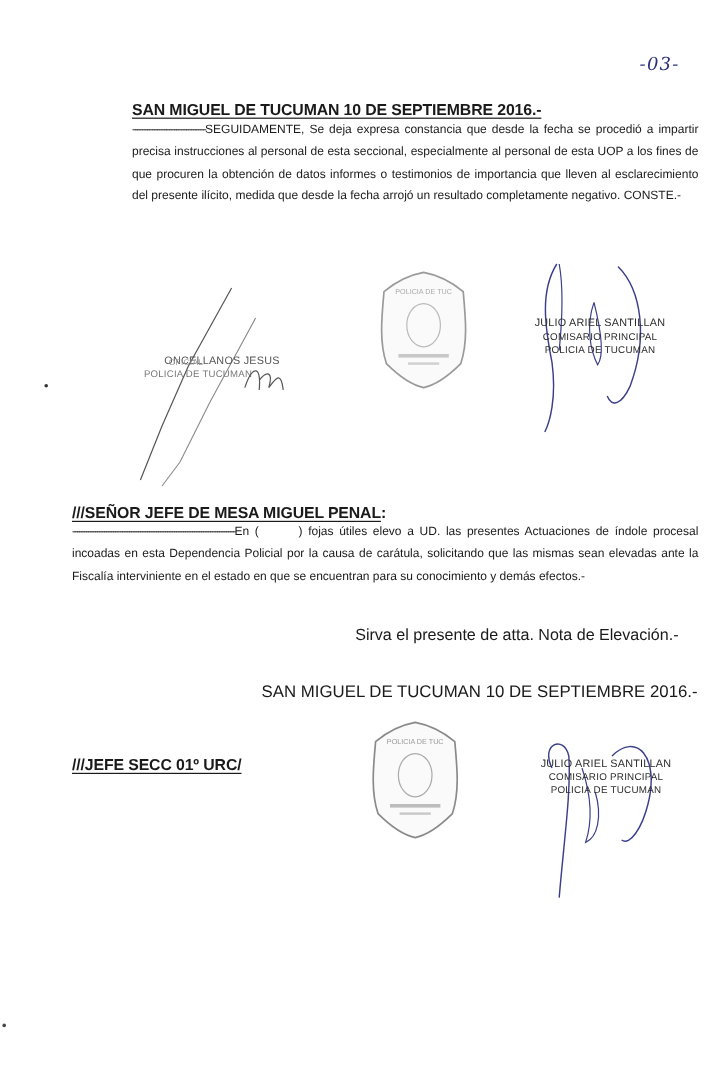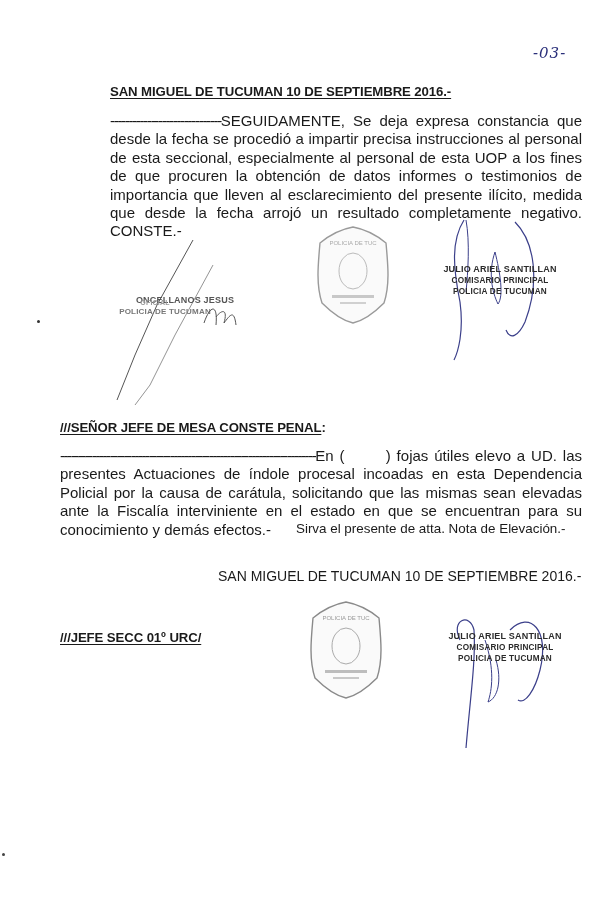--- a/index.html
+++ b/index.html
@@ -10,27 +10,26 @@
   .abs { position: absolute; }
   .page-number {
     left: 533px; top: 4px; font-family: "DejaVu Serif", serif; font-style: italic;
     font-size: 15px; color: #2a2f7a; letter-spacing: 1px; margin-top: 40px;
   }
   .heading {
     font-weight: bold; font-size: 13.2px; text-decoration: underline; text-underline-offset: 2px;
     letter-spacing: -0.1px;
   }
   .para {
-    left: 110px; width: 472px; font-size: 15px; line-height: 18.4px; text-align: justify;
+    left: 110px; width: 472px; font-size: 10px; line-height: 18.4px; text-align: justify;
     text-align-last: left;
-    margin-top: 12px;
   }
   .para .dashes { letter-spacing: -1.3px; }
   .stamp-text {
-    font-weight: bold; font-size: 8.2px; text-align: center; line-height: 10px; color: #2b2b2b;
+    font-weight: normal; font-size: 8.2px; text-align: center; line-height: 10px; color: #2b2b2b;
     letter-spacing: 0.2px;
   }
   .stamp-text.left { color: #555; }
   svg { position: absolute; overflow: visible; }
   .plain { font-size: 13.4px; }
 </style>
 </head>
 <body>
 
 <div class="abs page-number">-03-</div>
@@ -64,21 +63,21 @@
   <path d="M26 8 C30 30, 28 60, 26 80" stroke="#3b3f8a" stroke-width="1" fill="none"></path>
   <path d="M55 40 C48 60, 52 80, 58 92 C64 84, 60 60, 55 40" stroke="#3b3f8a" stroke-width="1" fill="none"></path>
   <path d="M75 10 C95 30, 100 70, 85 110 C78 125, 70 128, 66 118" stroke="#3b3f8a" stroke-width="1.2" fill="none"></path>
 </svg>
 <div class="abs stamp-text" style="left:420px; top:264px; width:160px; font-size:9px;">JULIO ARIEL SANTILLAN</div>
 <div class="abs stamp-text" style="left:420px; top:276px; width:160px;">COMISARIO PRINCIPAL</div>
 <div class="abs stamp-text" style="left:420px; top:287px; width:160px;">POLICIA DE TUCUMAN</div>
 
 <div class="abs" style="left:37px; top:320px; width:3px; height:3px; background:#333; border-radius:50%;"></div>
 
-<div class="abs heading" style="left:60px; top:420px;"><span>///SEÑOR JEFE DE MESA CONSTE PENAL</span><span style="text-decoration:none; display:inline-block;">:</span></div>
+<div class="abs heading" style="left:60px; top:420px;"><span>///SEÑOR JEFE DE MESA MIGUEL PENAL</span><span style="text-decoration:none; display:inline-block;">:</span></div>
 <div class="abs para" style="left:60px; width:522px; top:435px;">
   <span class="dashes" style="letter-spacing:-1.45px;">------------------------------------------------------------------------</span><span style="white-space:pre-wrap;">En (       ) fojas útiles elevo a UD. las presentes Actuaciones de índole procesal incoadas en esta Dependencia Policial por la causa de carátula, solicitando que las mismas sean elevadas ante la Fiscalía interviniente en el estado en que se encuentran para su conocimiento y demás efectos.-</span>
 </div>
 <div class="abs plain" style="left:296px; top:521px;">Sirva el presente de atta. Nota de Elevación.-</div>
 
 <div class="abs" style="left:218px; top:568px; font-size:14px;">SAN MIGUEL DE TUCUMAN 10 DE SEPTIEMBRE 2016.-</div>
 <div class="abs heading" style="left:60px; top:630px;">///JEFE SECC 01º URC/</div>
 
 <svg style="left:305px; top:600px;" width="82" height="100">
   <path d="M8 18 C20 8, 30 4, 41 2 C52 4, 62 8, 74 18 C76 40, 78 60, 72 78 C62 88, 50 96, 41 98 C32 96, 20 88, 10 78 C4 60, 6 40, 8 18 Z" stroke="#8a8a8a" stroke-width="1.4" fill="#fafafa"></path>

